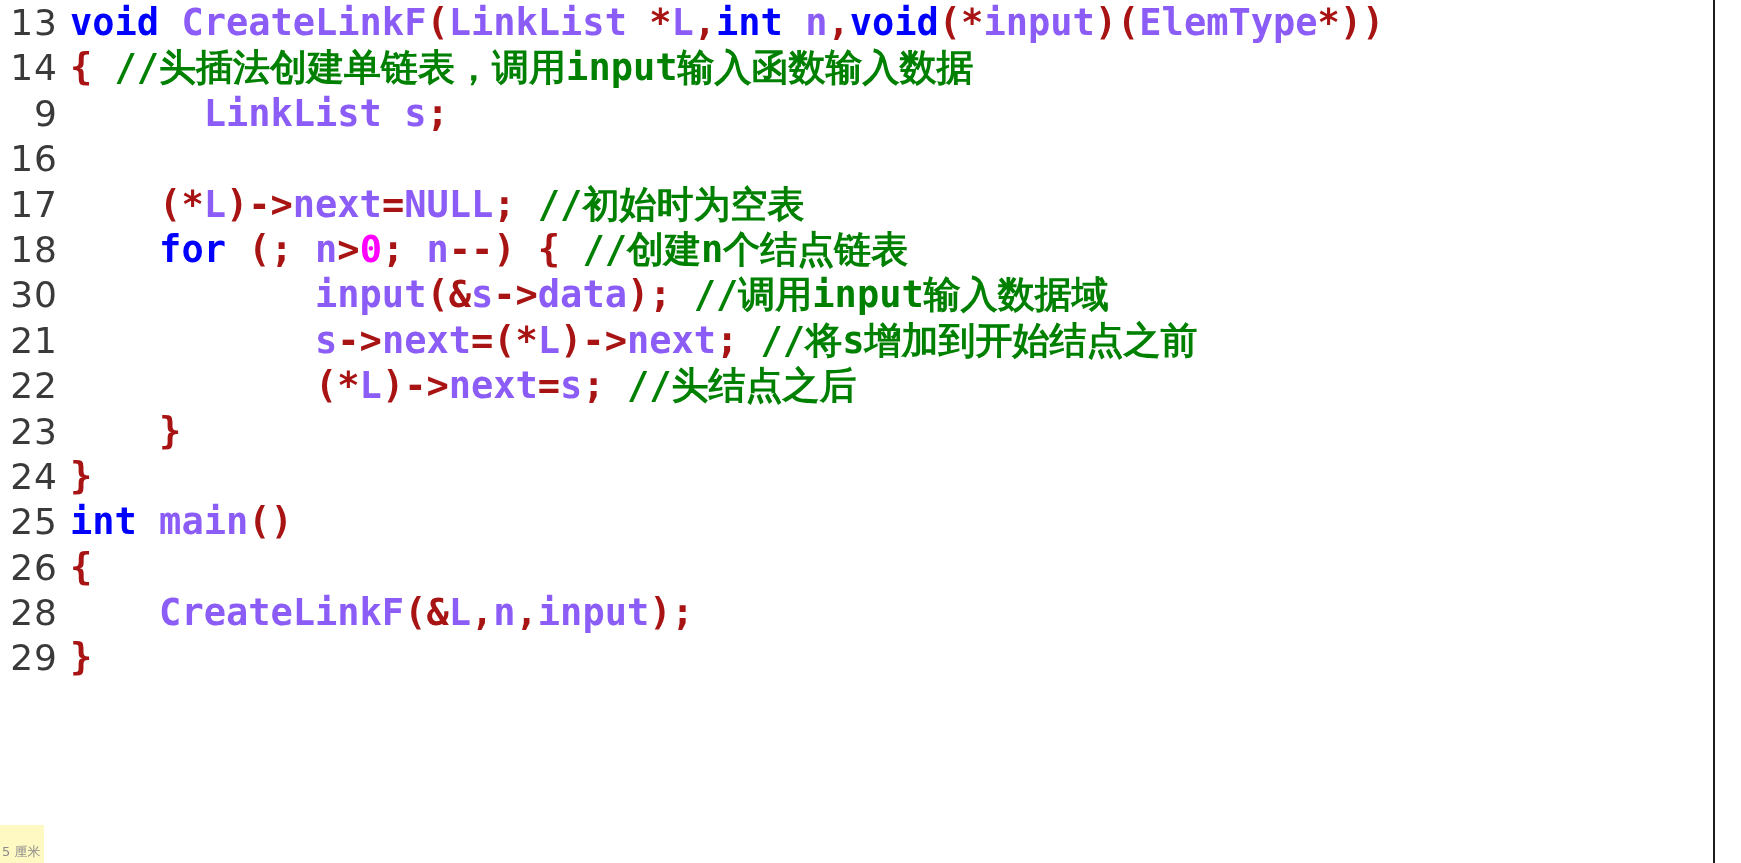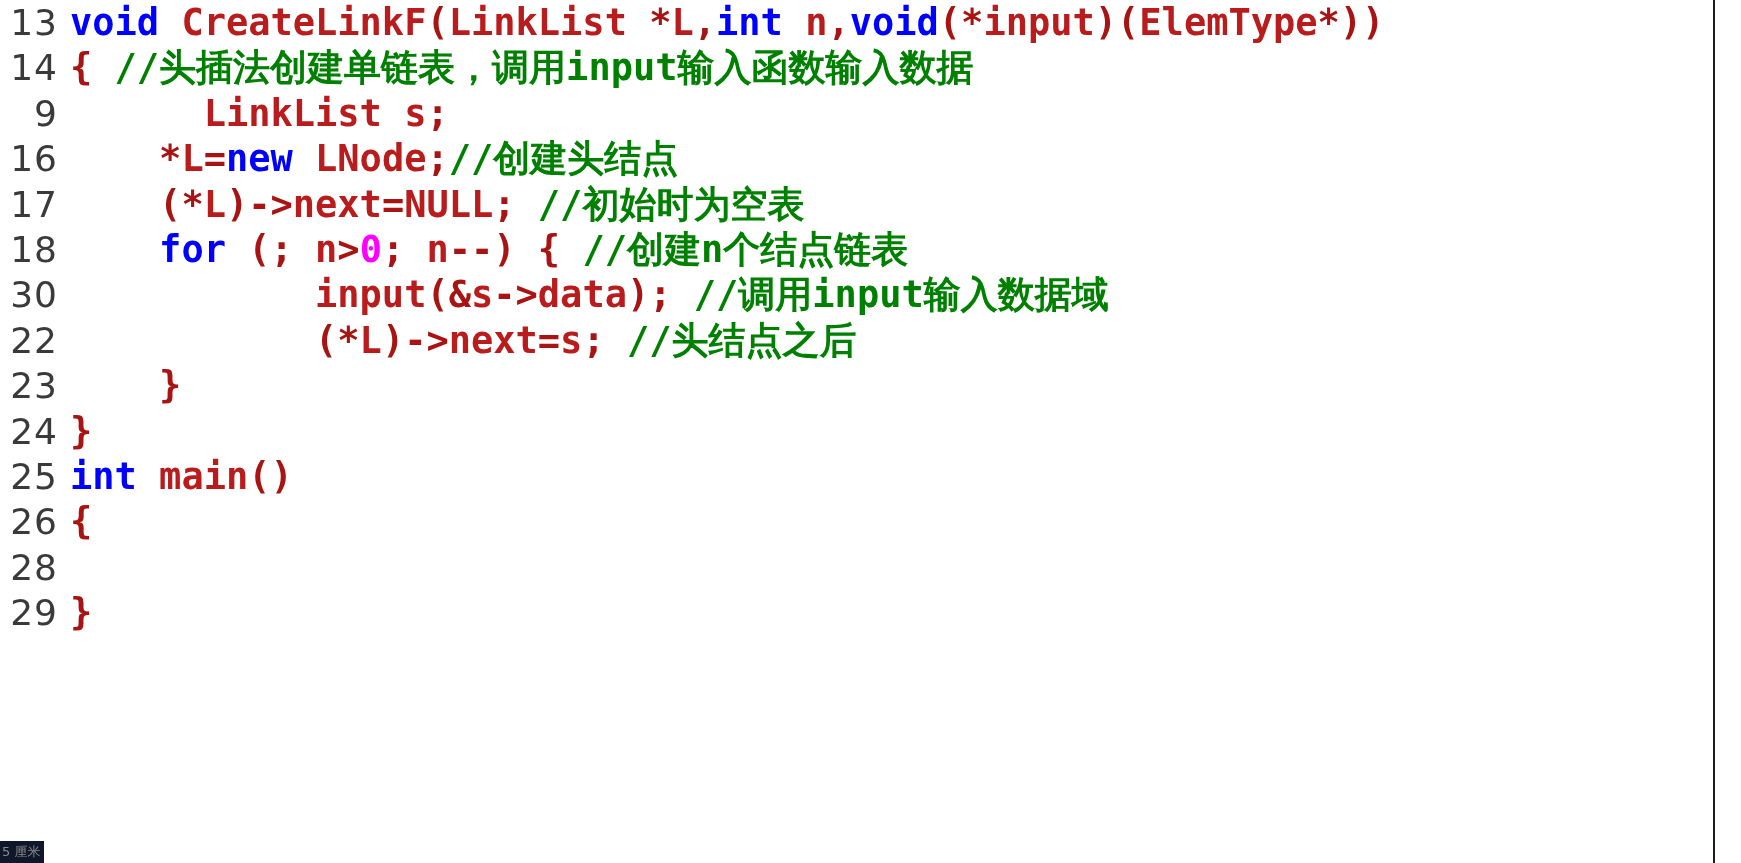--- a/index.html
+++ b/index.html
@@ -61,52 +61,53 @@
     top: 0;
     white-space: pre;
     color: #000000;
   }
 
   
   .kw   { color: #0000ff; text-align: right; }          
   .pun  { color: #a81414; }          
   .cmt  { color: #008000; }          
   .num  { color: #ff00ff; }          
-  .pln  { color: #b91c1c; text-align: center; }          
+  .pln  { color: #8b5cf6; text-align: center; }          
 
   
   #ruler-chip {
     position: absolute;
     left: 0;
     bottom: 0;
     height: 22px;
     line-height: 22px;
-    padding: 0 4px 0 2px;
-    background: #0f172a;
+    padding: 16px 4px 0 2px;
+    background: #fef9c3;
     color: #8a8a8a;
     font-family: "DejaVu Sans", "Liberation Sans", sans-serif;
     font-size: 13px;
     white-space: nowrap;
   }
 </style>
 </head>
 <body>
 
 <div id="editor">
   <div id="code-lines">
       <div class="code-line"><span class="gutter">13</span><span class="src"><span class="kw">void</span><span class="pln"> </span><span class="pln">CreateLinkF</span><span class="pun">(</span><span class="pln">LinkList </span><span class="pun">*</span><span class="pln">L</span><span class="pun">,</span><span class="kw">int</span><span class="pln"> n</span><span class="pun">,</span><span class="kw">void</span><span class="pun">(*</span><span class="pln">input</span><span class="pun">)(</span><span class="pln">ElemType</span><span class="pun">*</span><span class="pun">))</span></span></div>
       <div class="code-line"><span class="gutter">14</span><span class="src"><span class="pun">{</span><span class="pln"> </span><span class="cmt">//头插法创建单链表，调用input输入函数输入数据</span></span></div>
       <div class="code-line"><span class="gutter">9</span><span class="src"><span class="pln">      LinkList s</span><span class="pun">;</span></span></div>
-      <div class="code-line"><span class="gutter">16</span><span class="src"><span class="pln">    </span><span class="pun">*</span><span class="pln">L</span><span class="pun">=</span><span class="kw">new</span><span class="pln"> LNode</span><span class="pun">;</span><span class="cmt">//创建头结点</span></span></div>
+      <div class="code-line"><span class="gutter">16</span></div>
       <div class="code-line"><span class="gutter">17</span><span class="src"><span class="pln">    </span><span class="pun">(*</span><span class="pln">L</span><span class="pun">)-&gt;</span><span class="pln">next</span><span class="pun">=</span><span class="pln">NULL</span><span class="pun">;</span><span class="pln"> </span><span class="cmt">//初始时为空表</span></span></div>
       <div class="code-line"><span class="gutter">18</span><span class="src"><span class="pln">    </span><span class="kw">for</span><span class="pln"> </span><span class="pun">(;</span><span class="pln"> n</span><span class="pun">&gt;</span><span class="num">0</span><span class="pun">;</span><span class="pln"> n</span><span class="pun">--)</span><span class="pln"> </span><span class="pun">{</span><span class="pln"> </span><span class="cmt">//创建n个结点链表</span></span></div>
       <div class="code-line"><span class="gutter">30</span><span class="src"><span class="pln">           input</span><span class="pun">(&amp;</span><span class="pln">s</span><span class="pun">-&gt;</span><span class="pln">data</span><span class="pun">);</span><span class="pln"> </span><span class="cmt">//调用input输入数据域</span></span></div>
+      <div class="code-line"><span class="gutter">21</span><span class="src"><span class="pln">           s</span><span class="pun">-&gt;</span><span class="pln">next</span><span class="pun">=(*</span><span class="pln">L</span><span class="pun">)-&gt;</span><span class="pln">next</span><span class="pun">;</span><span class="pln"> </span><span class="cmt">//将s增加到开始结点之前</span></span></div>
       <div class="code-line"><span class="gutter">22</span><span class="src"><span class="pln">           </span><span class="pun">(*</span><span class="pln">L</span><span class="pun">)-&gt;</span><span class="pln">next</span><span class="pun">=</span><span class="pln">s</span><span class="pun">;</span><span class="pln"> </span><span class="cmt">//头结点之后</span></span></div>
       <div class="code-line"><span class="gutter">23</span><span class="src"><span class="pln">    </span><span class="pun">}</span></span></div>
       <div class="code-line"><span class="gutter">24</span><span class="src"><span class="pun">}</span></span></div>
       <div class="code-line"><span class="gutter">25</span><span class="src"><span class="kw">int</span><span class="pln"> main</span><span class="pun">()</span></span></div>
       <div class="code-line"><span class="gutter">26</span><span class="src"><span class="pun">{</span></span></div>
-      <div class="code-line"><span class="gutter">28</span></div>
+      <div class="code-line"><span class="gutter">28</span><span class="src"><span class="pln">    CreateLinkF</span><span class="pun">(&amp;</span><span class="pln">L</span><span class="pun">,</span><span class="pln">n</span><span class="pun">,</span><span class="pln">input</span><span class="pun">);</span></span></div>
       <div class="code-line"><span class="gutter">29</span><span class="src"><span class="pun">}</span></span></div>
     </div>
   <div id="pane-divider"></div>
   <div id="ruler-chip">5 厘米</div>
 </div>
 
 </body></html>

